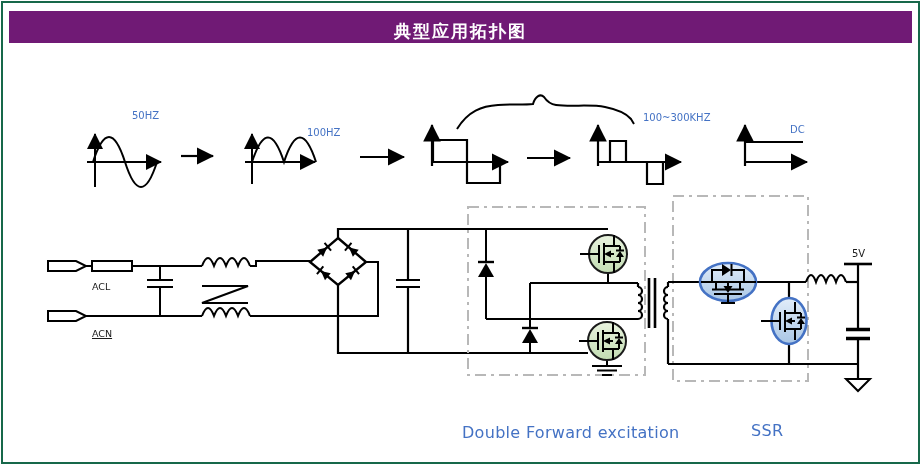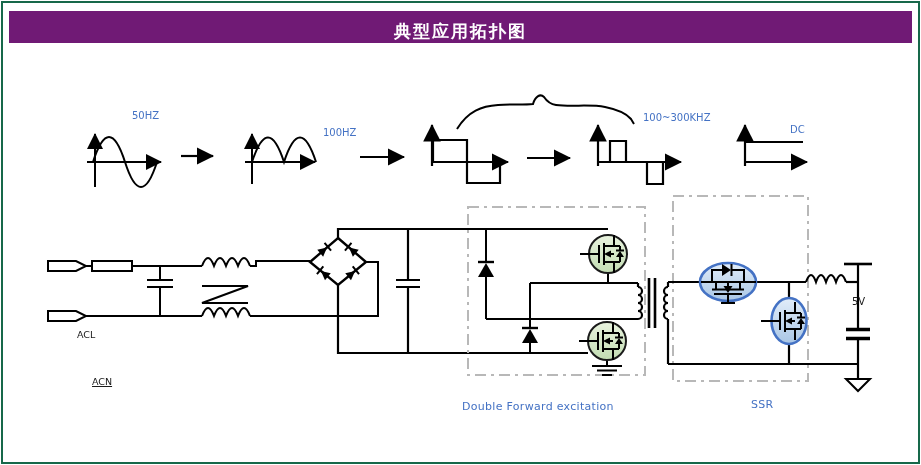--- a/index.html
+++ b/index.html
@@ -9,24 +9,24 @@
     font-family:"DejaVu Sans","Liberation Sans",sans-serif;
     overflow:hidden;
   }
   #titlebar{
     position:absolute;left:6px;top:8px;right:6px;height:32px;
     background:#701a75;color:#fff;display:flex;align-items:flex-end;justify-content:center;
     font-size:17px;font-weight:bold;letter-spacing:2px;
   }
   .lbl{position:absolute;white-space:nowrap;line-height:1;}
   .blue{color:#4472c4;}
-  .dark{color:#1a1a1a;margin-top:48px;}
+  .dark{color:#1a1a1a;}
   .f10{font-size:10px;text-align:right;}
   .f9{font-size:9.5px;}
-  .f12{font-size:11px;letter-spacing:.3px;}
+  .f12{font-size:16px;letter-spacing:.3px;margin-top:24px;}
   svg{position:absolute;left:0;top:0;}
 </style>
 </head>
 <body>
 
 <div id="stage">
   <div id="titlebar">
     <span>典型应用拓扑图</span>
   </div>
 
@@ -200,23 +200,23 @@
       <path d="M844,264 L872,264" stroke-width="2.6"></path>
       <path d="M858,282 L858,329"></path>
       <path d="M846,329.5 L870,329.5 M846,338.5 L870,338.5" stroke-width="3.4"></path>
       <path d="M858,340 L858,364"></path>
       <path d="M858,364 L858,379"></path>
       <path d="M846,379 L870,379 L858,391 Z" fill="#fff" stroke-width="2"></path>
     </g>
   </svg>
 
   <span class="lbl blue f10" style="left:129px;top:108px;">50HZ</span>
-  <span class="lbl blue f10" style="left:320px;top:125px;">100HZ</span>
+  <span class="lbl blue f10" style="left:304px;top:125px;">100HZ</span>
   <span class="lbl blue f10" style="left:640px;top:110px;">100~300KHZ</span>
   <span class="lbl blue f10" style="left:787px;top:122px;">DC</span>
 
-  <span class="lbl dark f9" style="left:74px;top:279px;">ACL</span>
+  <span class="lbl dark f9" style="left:89px;top:279px;">ACL</span>
   <span class="lbl dark f9" style="left:89px;top:326px;text-decoration:underline;">ACN</span>
   <span class="lbl dark f10" style="left:849px;top:246px;">5V</span>
 
   <span class="lbl blue f12" style="left:459px;top:398px;">Double Forward excitation</span>
   <span class="lbl blue f12" style="left:748px;top:396px;">SSR</span>
 </div>
 
 </body></html>

